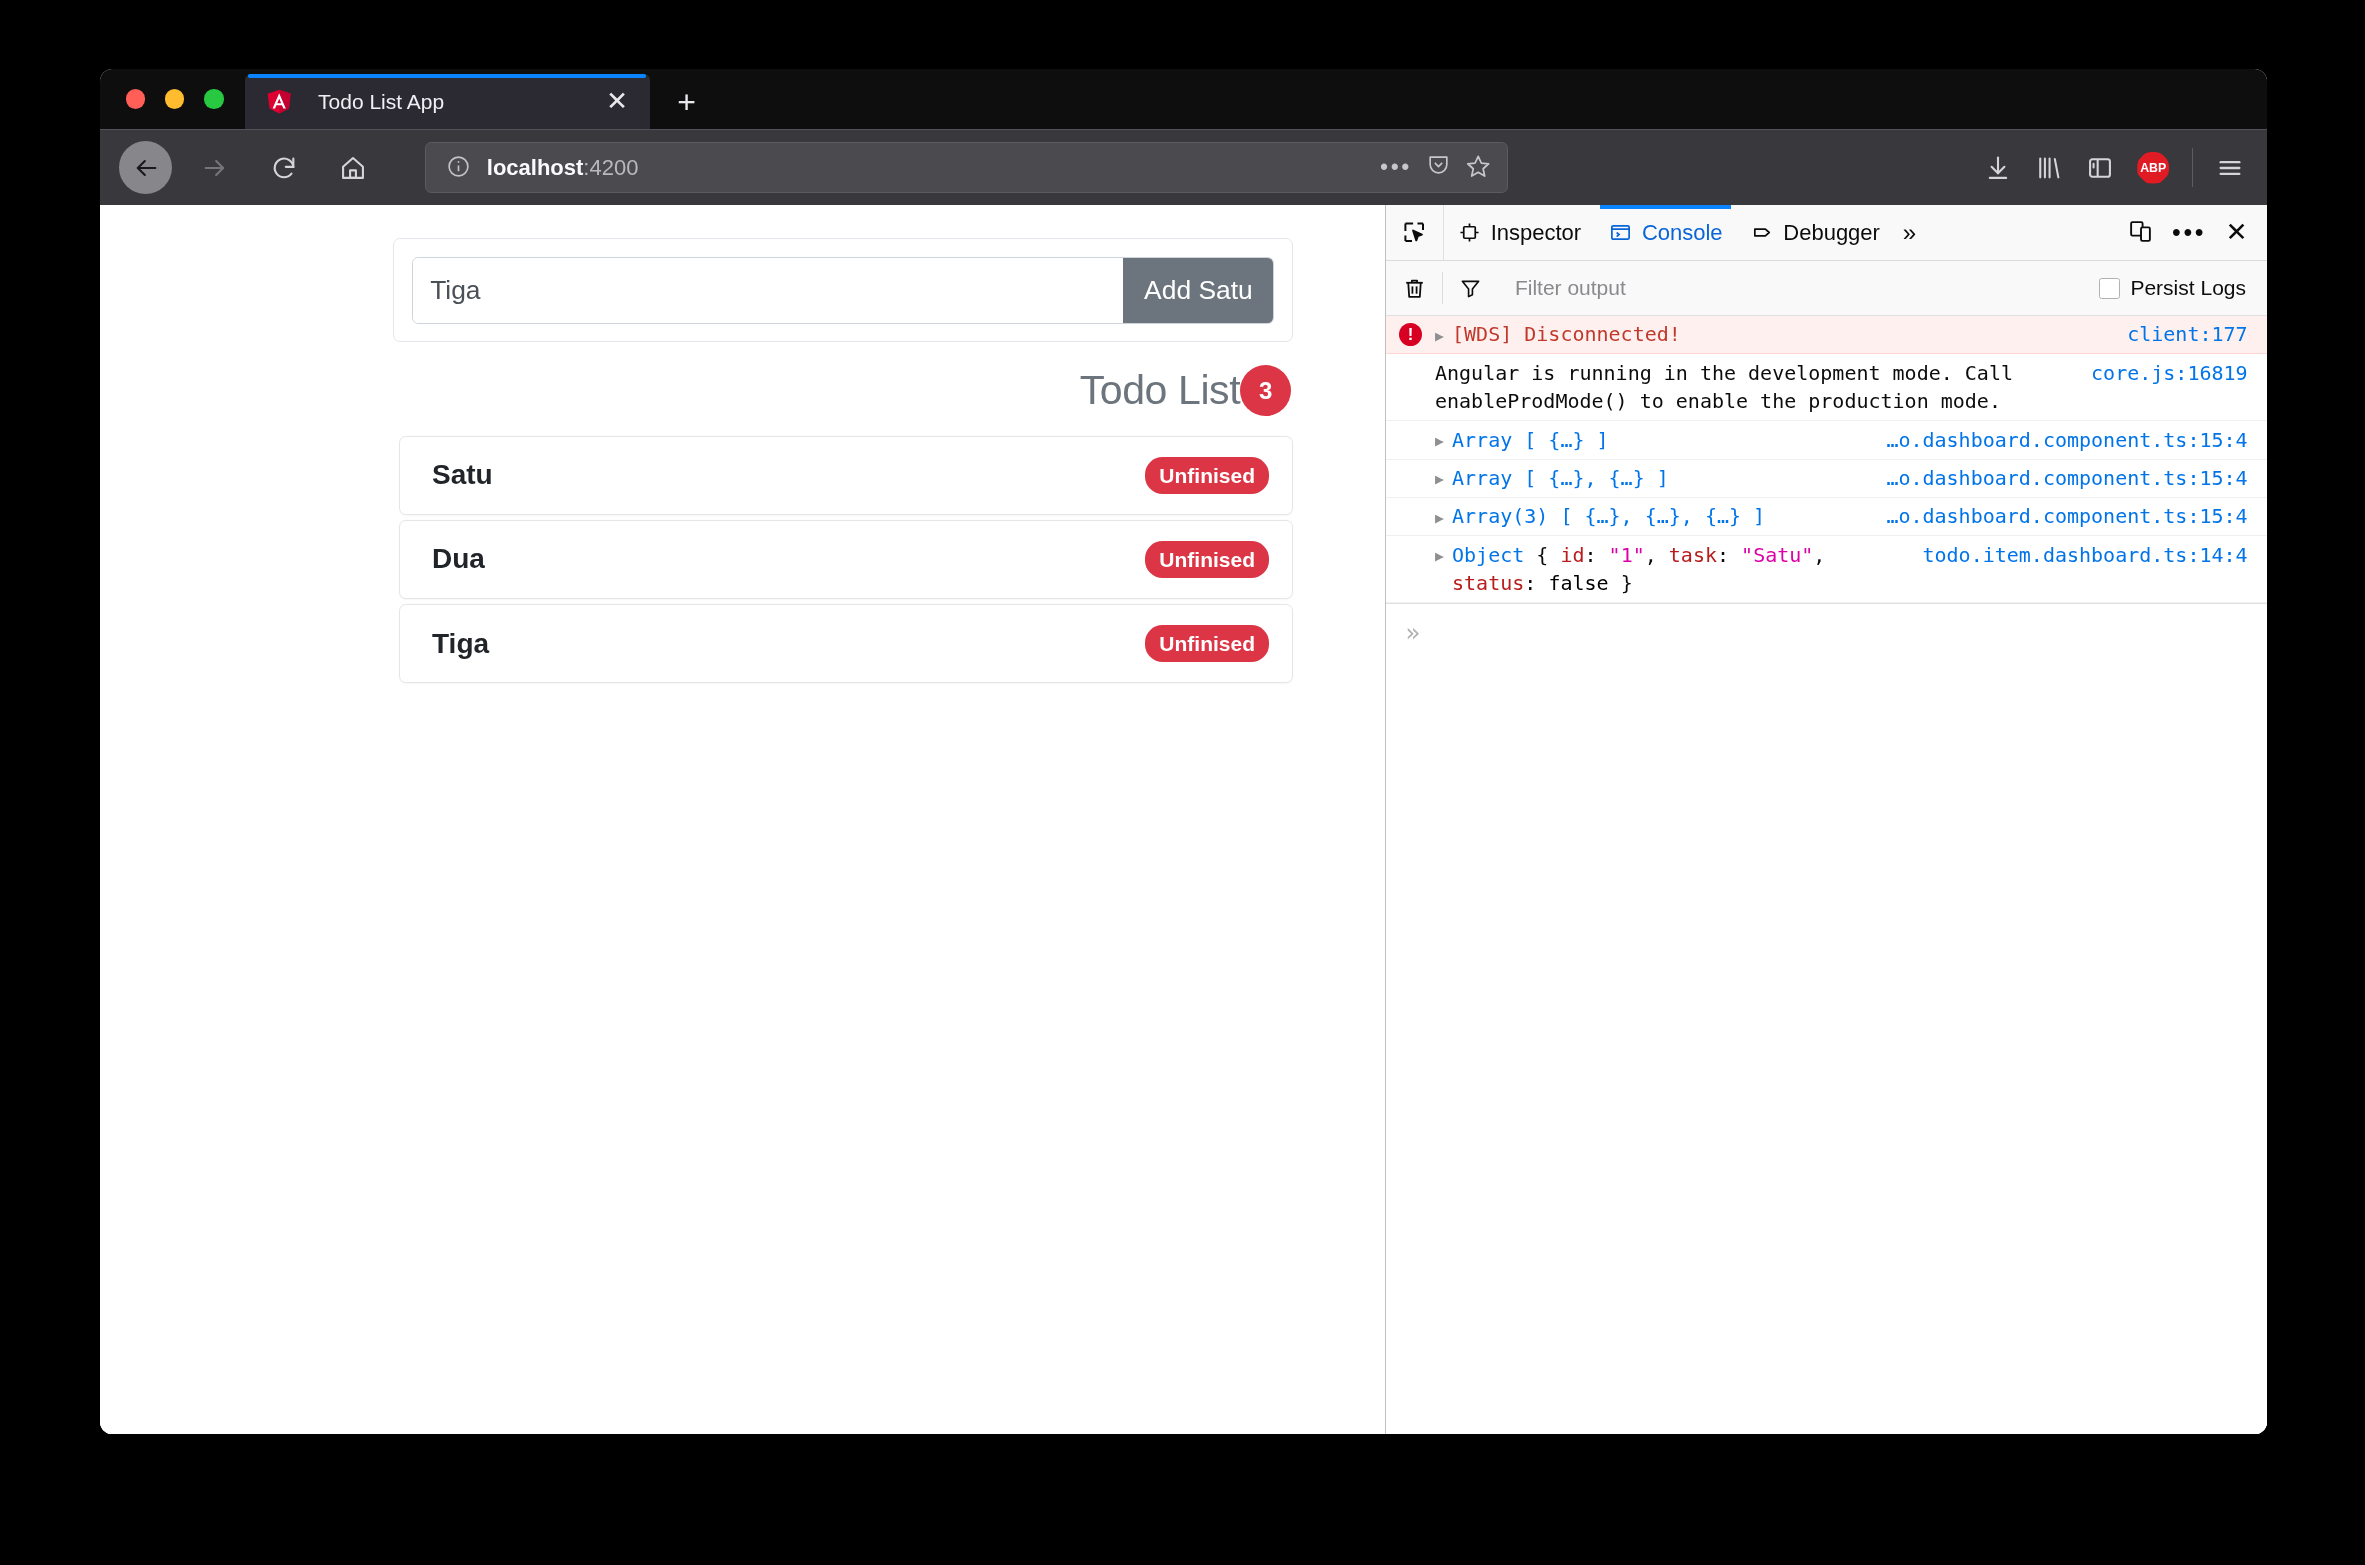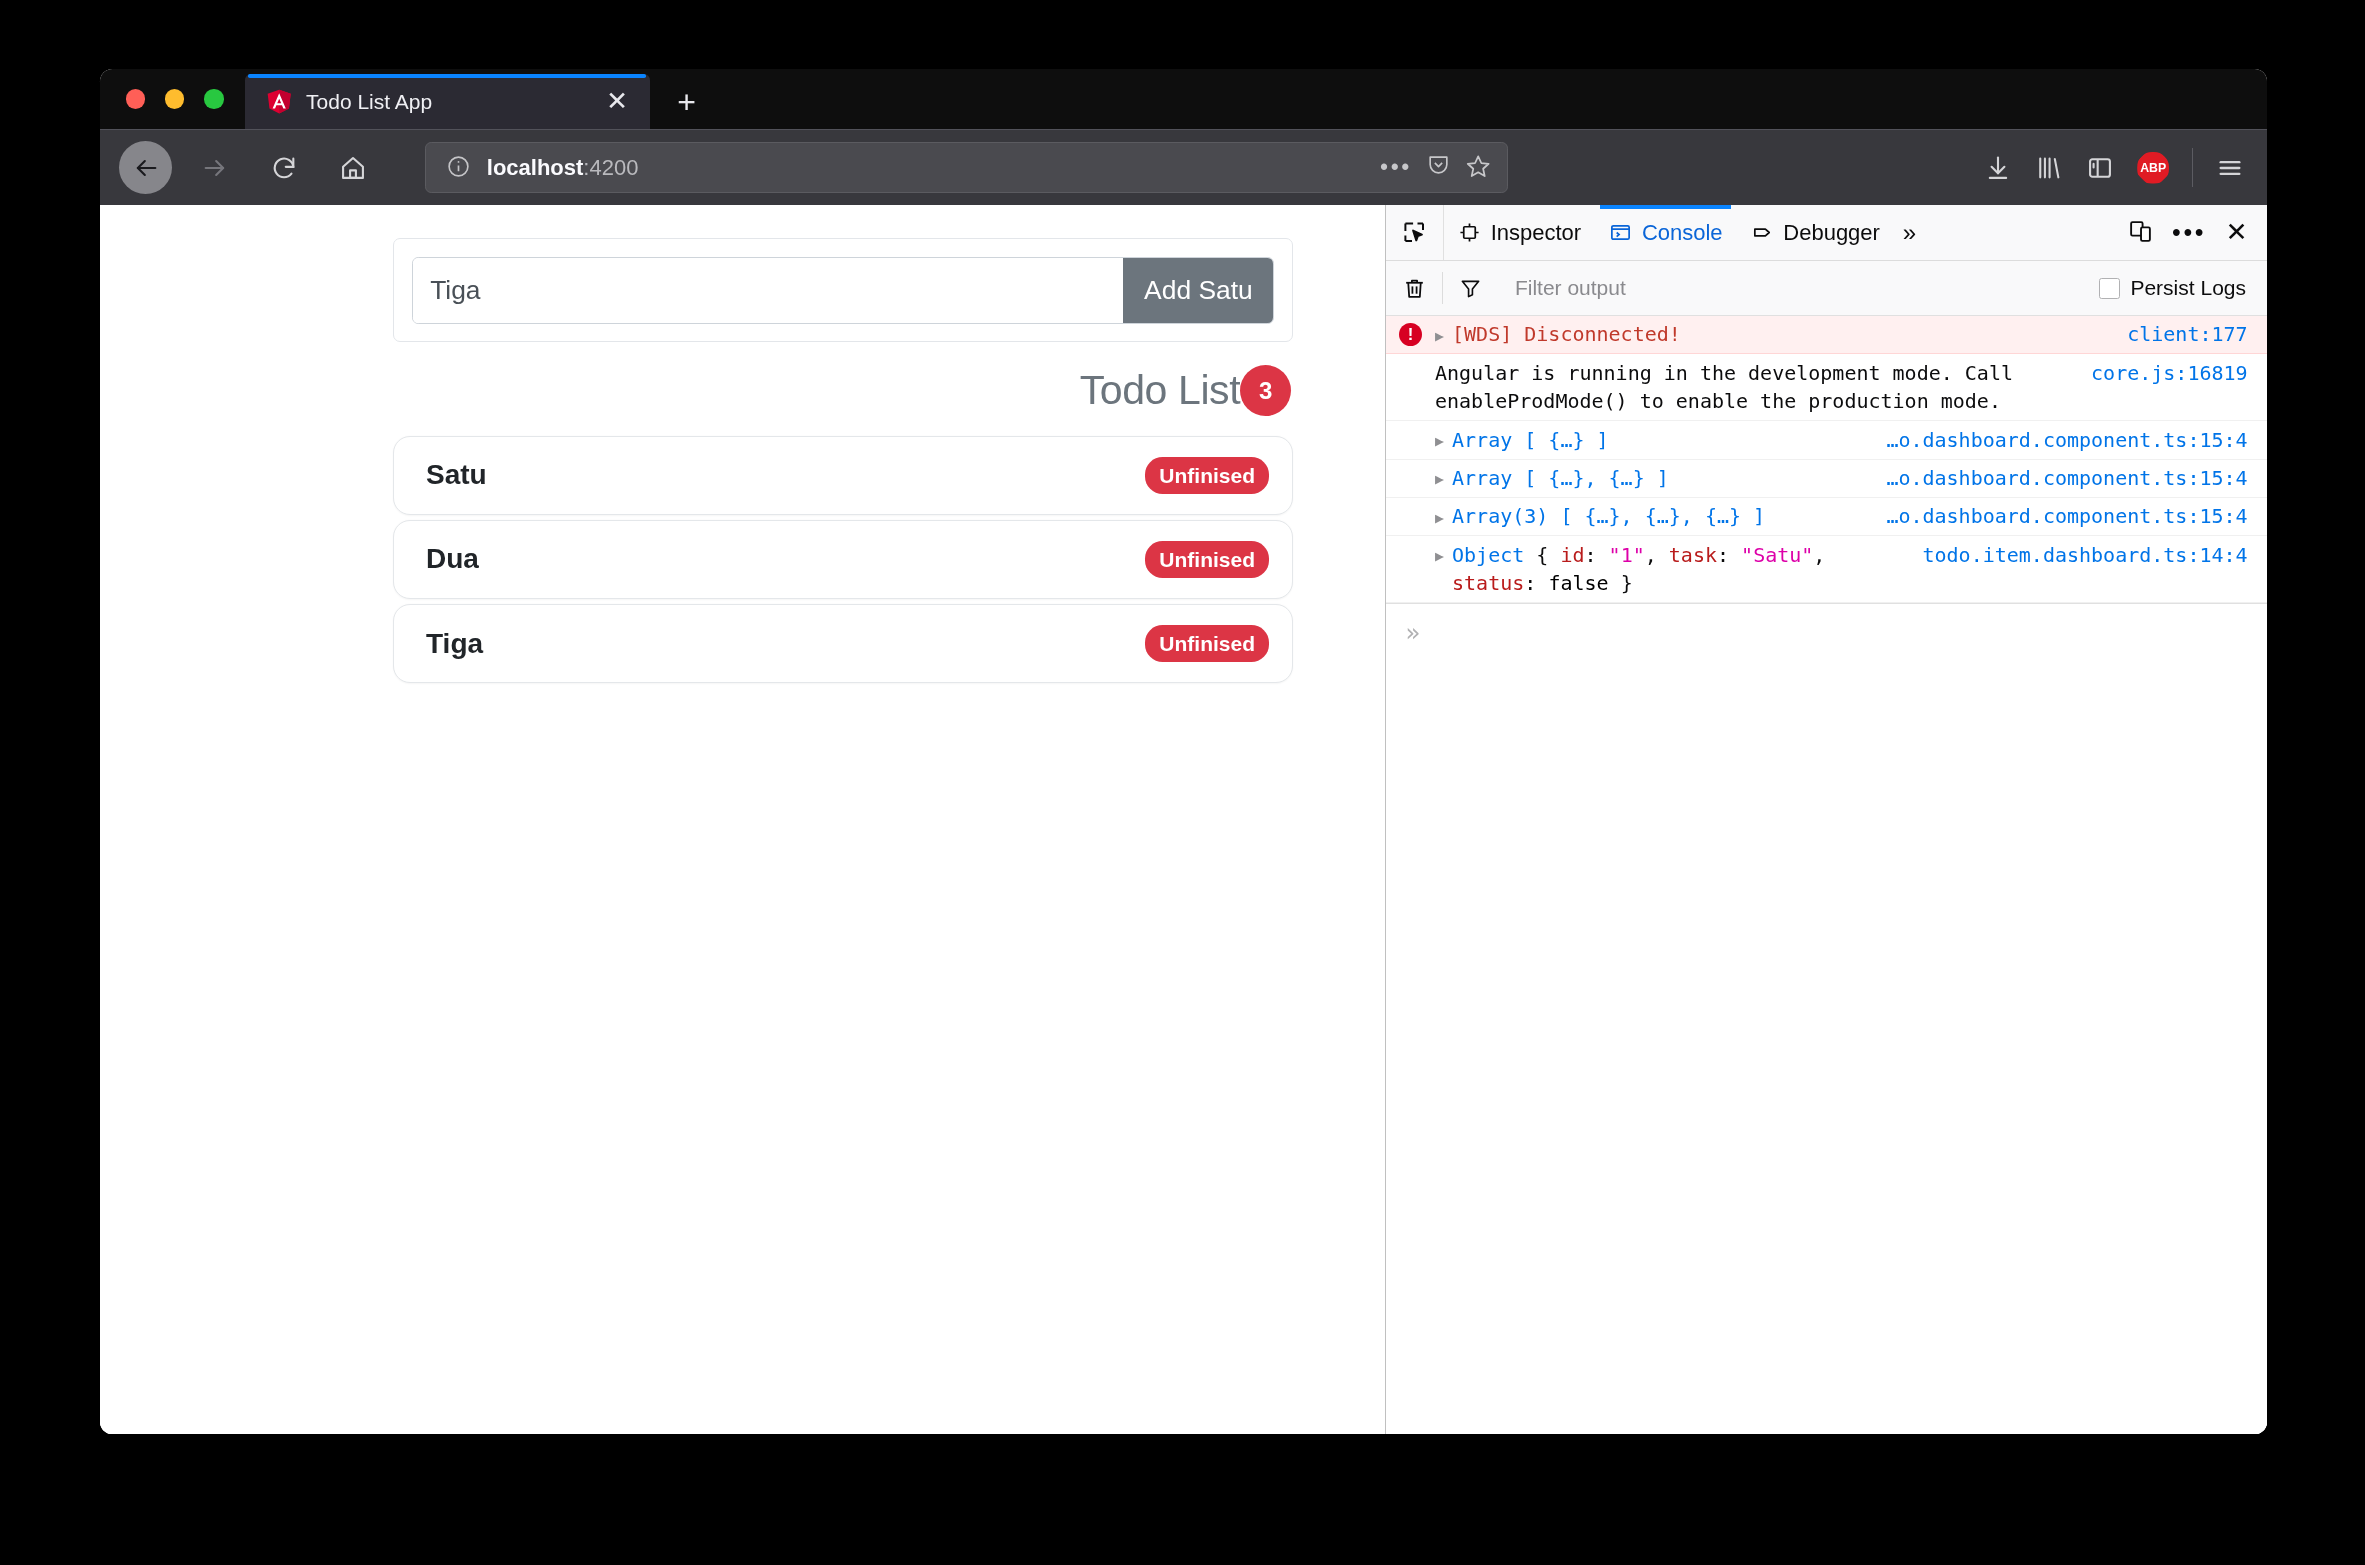--- a/index.html
+++ b/index.html
@@ -62,20 +62,21 @@
     background: #0a84ff;
     border-radius: 1.8px;
   }
   .tab-favicon { width: 26.4px; height: 26.4px; flex: 0 0 auto; }
   .tab-title {
     color: #f0f0f4;
     font-size: 21px;
     flex: 1 1 auto;
     white-space: nowrap;
     overflow: hidden;
+    margin-left: 12px;
   }
   .tab-close {
     color: #e8e8ed;
     font-size: 26.4px;
     line-height: 1;
     width: 30px; height: 30px;
     display: flex; align-items: center; justify-content: center;
     font-weight: 300;
   }
   .newtab {
@@ -212,28 +213,29 @@
     font-size: 24px;
     font-weight: 700;
     width: 51px; height: 51px;
     border-radius: 50%;
     display: flex; align-items: center; justify-content: center;
   }
 
   .todo-list { display: flex; flex-direction: column; gap: 5.3px; }
   .todo-item {
     border: 0.9px solid #e4e7ea;
-    border-radius: 17px;
+    border-radius: 7px;
     background: #fff;
     height: 79px;
     display: flex;
     align-items: center;
     justify-content: space-between;
     padding: 0 23px 0 32px;
     box-shadow: 0 0.9px 1.8px rgba(0,0,0,0.04);
+    margin-left: 6px;
   }
   .todo-label { font-size: 28px; color: #212529; font-weight: 700; }
   .status-pill {
     background: #dc3545;
     color: #fff;
     font-size: 21px;
     font-weight: 700;
     padding: 8px 14px;
     border-radius: 17.6px;
     line-height: 1;

